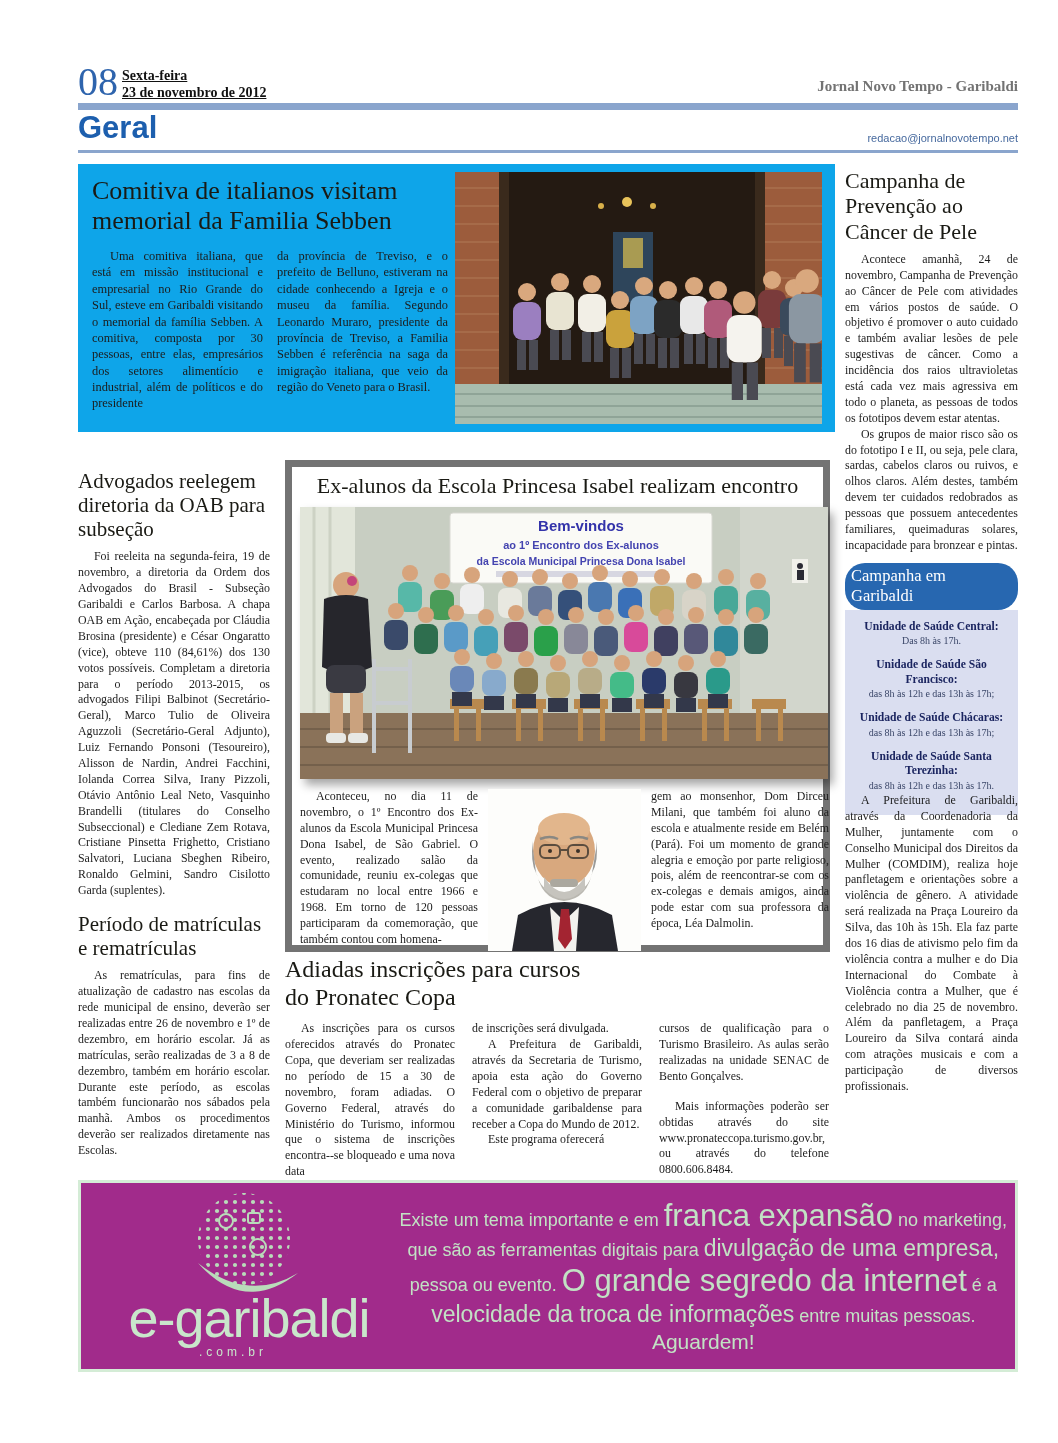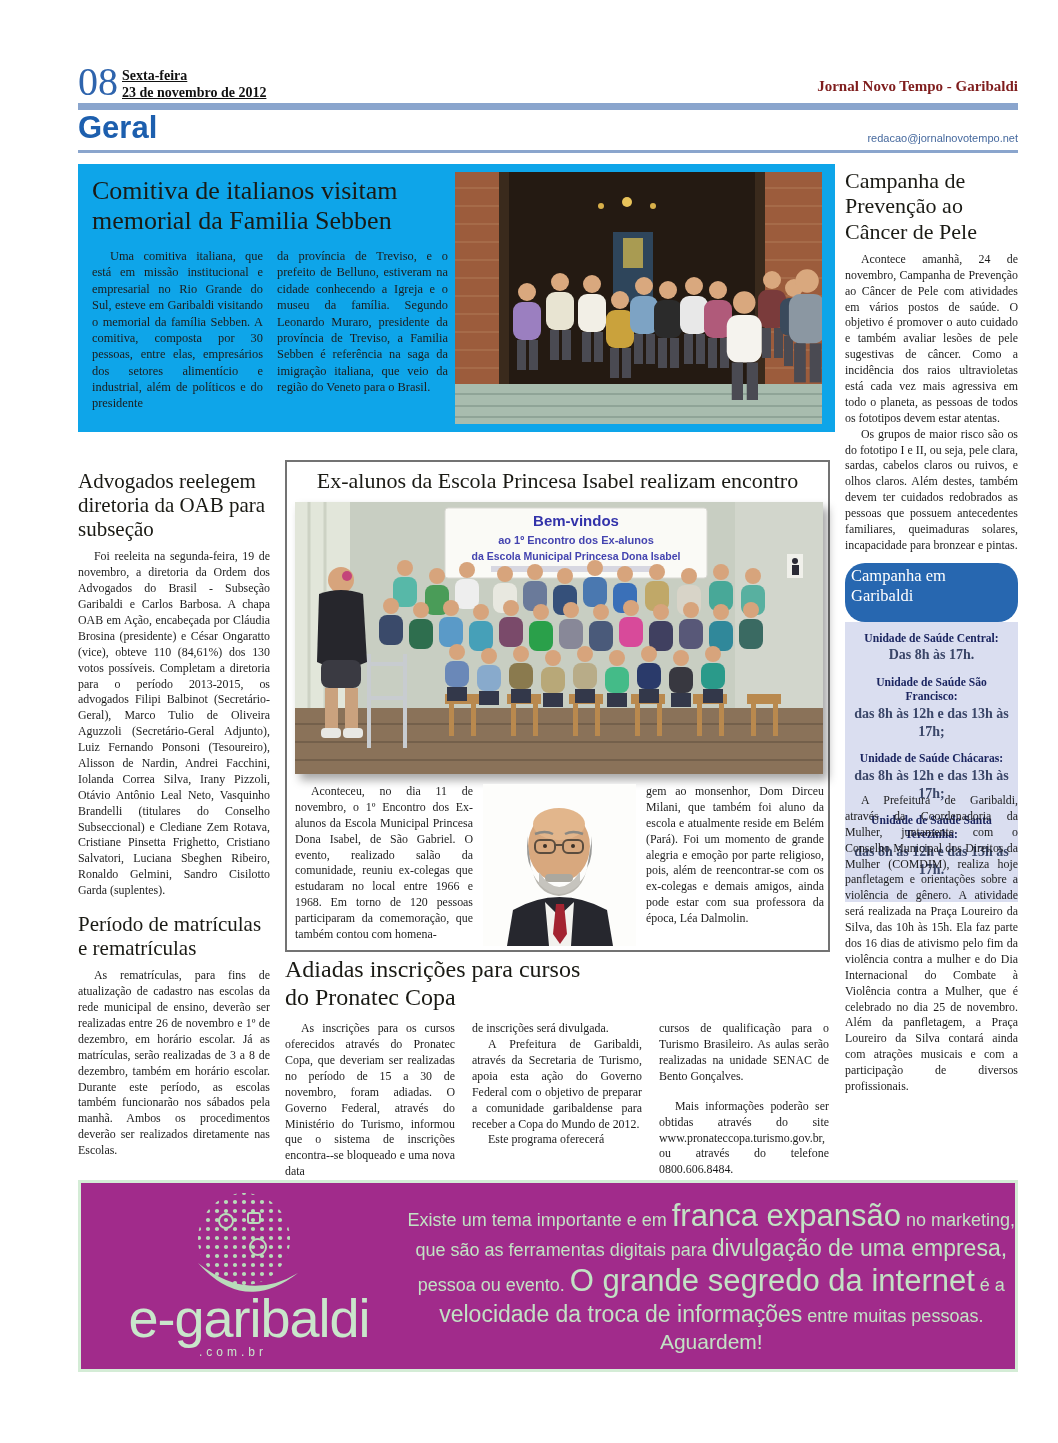--- a/index.html
+++ b/index.html
@@ -1,21 +1,21 @@
 <!DOCTYPE html>
 <html lang="pt"><head>
 <meta charset="utf-8">
 <style>
   html,body{margin:0;padding:0;background:#e9e9e9;}
   .page{position:relative;width:1058px;height:1443px;background:#ffffff;margin:0 auto;
         font-family:"Liberation Serif",serif;color:#1c1c1c;overflow:hidden;}
   
   .pagenum{position:absolute;left:78px;top:62px;font-size:40px;color:#2e64ad;line-height:1;}
   .dateline{position:absolute;left:122px;top:68px;font-weight:bold;font-size:14px;line-height:1.2;color:#111;text-decoration:underline;}
-  .masthead{position:absolute;right:40px;top:78px;font-weight:bold;font-size:15px;color:#7f1d1d;}
+  .masthead{position:absolute;right:40px;top:78px;font-weight:bold;font-size:15px;color:#737373;}
   .rule1{position:absolute;left:78px;top:103px;width:940px;height:7px;background:#8aa5cd;}
   .section-title{position:absolute;left:78px;top:110px;font-family:"Liberation Sans",sans-serif;
         font-weight:bold;font-size:31px;color:#1d5fae;}
   .email{position:absolute;right:40px;top:132px;font-family:"Liberation Sans",sans-serif;
         font-size:11px;color:#46699e;}
   .rule2{position:absolute;left:78px;top:150px;width:940px;height:3px;background:#8aa5cd;}
   
   .headline{font-family:"Liberation Serif",serif;color:#1a1a14;font-weight:400;line-height:1.15;margin:0 0 10px 0;}
   .body p{margin:0;font-size:11.9px;line-height:1.335;text-align:justify;}
   .body p.ind{text-indent:16px;}
@@ -25,55 +25,55 @@
   .feature .cols{position:absolute;left:14px;top:84px;width:356px;display:flex;gap:14px;}
   .feature .cols p{font-size:12.4px;line-height:1.32;text-align:justify;margin:0;width:50%;}
   .feature .cols p.ind{text-indent:18px;}
   .feature .photo{position:absolute;left:377px;top:8px;width:367px;height:252px;}
   
   .leftcol{position:absolute;left:78px;top:452px;width:192px;}
   .leftcol .headline{font-size:21px;margin-bottom:8px;margin-top:17px;}
   .block-periodo{position:absolute;left:0;top:443px;width:192px;}
   .block-oab{position:absolute;left:0;top:0;width:192px;}
   
-  .midbox{position:absolute;left:285px;top:460px;width:545px;height:492px;border:2px solid #737373;box-sizing:border-box;}
+  .midbox{position:absolute;left:285px;top:460px;width:545px;height:492px;border:7px solid #737373;box-sizing:border-box;}
   .midbox .headline{text-align:center;font-size:22px;margin:6px 4px 6px 4px;}
   .midbox .photo{position:absolute;left:8px;top:40px;width:528px;height:272px;
         filter:drop-shadow(5px 6px 5px rgba(0,0,0,0.35));}
   .midbox .bottomrow{position:absolute;left:8px;top:322px;width:529px;display:flex;gap:10px;}
   .midbox .bottomrow .tcol{width:178px;}
   .midbox .portrait{width:153px;height:162px;background:#fdfdfb;}
   
   .pronatec{position:absolute;left:285px;top:956px;width:545px;}
   .pronatec .headline{font-size:24px;width:310px;margin-bottom:10px;}
   .pronatec .cols{display:flex;gap:17px;}
   .pronatec .cols .tcol{width:170px;}
   .gap-top{margin-top:14px !important;}
   
   .rail{position:absolute;left:845px;top:168px;width:173px;height:1005px;}
   .rail .headline{font-size:22px;margin-bottom:8px;}
   .blk-cancer{position:absolute;left:0;top:0;width:173px;}
   .blk-campbox{position:absolute;left:0;top:395px;width:173px;}
   .blk-acao{position:absolute;left:0;top:625px;width:173px;}
-  .campbox-head{background:#2767b0;color:#fff;font-size:16.5px;padding:3px 6px 16px 6px;border-radius:20px;}
+  .campbox-head{background:#2767b0;color:#fff;font-size:16.5px;padding:3px 6px 4px 6px;border-radius:20px;}
   .campbox-body{background:#dadef0;padding:10px 6px 12px 6px;text-align:center;}
   .unit{margin-bottom:11px;}
   .unit .uname{font-weight:bold;font-size:11.6px;color:#1b2560;line-height:1.25;}
-  .unit .uhours{font-size:14px;color:#3a4668;line-height:1.3;font-weight:bold;}
+  .unit .uhours{font-size:10px;color:#3a4668;line-height:1.3;}
   
   .ad{position:absolute;left:78px;top:1180px;width:940px;height:192px;background:#a12b8b;
       border:3px solid #d4ecd6;box-sizing:border-box;display:flex;
       font-family:"Liberation Sans",sans-serif;color:#c2e2c4;}
   .ad-left{width:330px;position:relative;}
   .ad-left svg{position:absolute;left:105px;top:6px;}
   .brand{position:absolute;left:18px;top:108px;width:300px;text-align:center;
          font-size:54px;letter-spacing:-1px;color:#c9e6cb;line-height:1;}
   .branddomain{position:absolute;left:118px;top:162px;font-size:12px;letter-spacing:4px;color:#c9e6cb;}
   .ad-right{flex:1;display:flex;flex-direction:column;justify-content:center;align-items:center;
-            gap:3px;}
+            gap:3px;padding-right:8px;}
   .adline{white-space:nowrap;line-height:1.1;}
   .adline .s{font-size:18px;}
   .adline .m{font-size:23px;}
   .adline .l{font-size:31px;}
   .adline .cta{font-size:21px;}
 </style>
 </head>
 <body>
 
 <div class="page">

